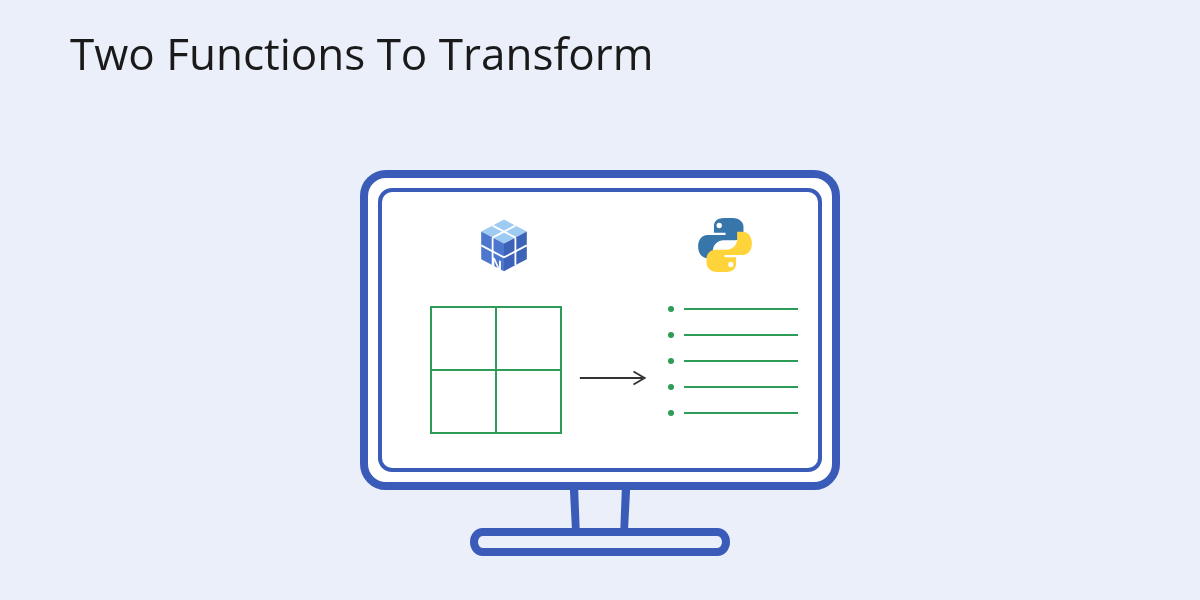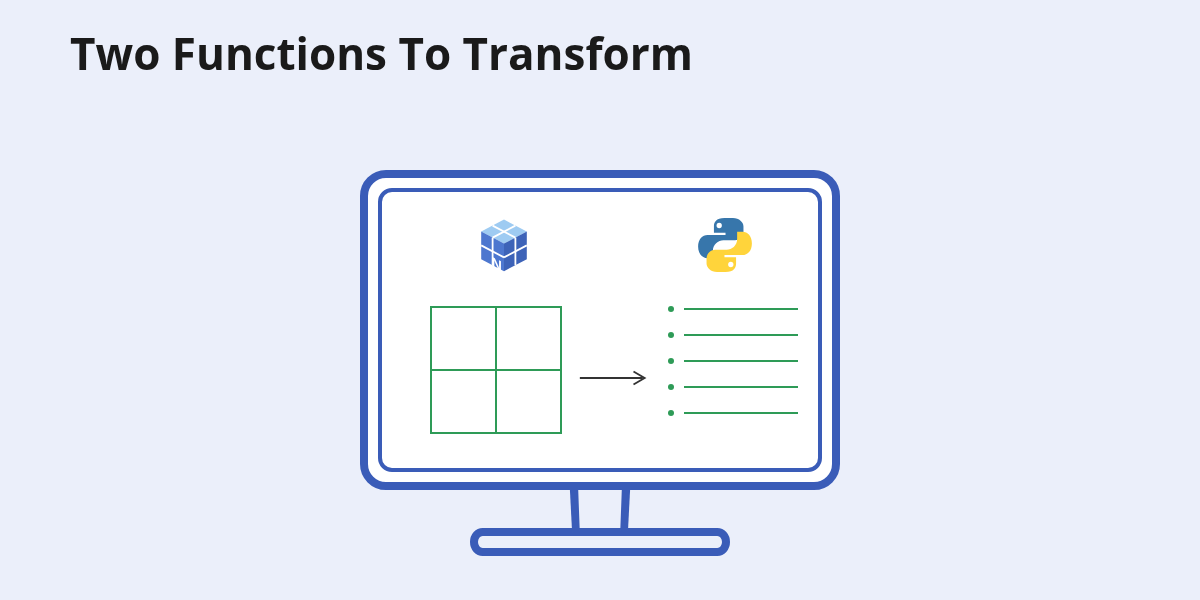--- a/index.html
+++ b/index.html
@@ -9,21 +9,21 @@
     background: #ebeffa;
     font-family: -apple-system, BlinkMacSystemFont, "Segoe UI", "Open Sans", sans-serif;
     position: relative;
     overflow: hidden;
   }
   .title {
     position: absolute;
     top: 28px;
     left: 70px;
     font-size: 44px;
-    font-weight: 700;
+    font-weight: 400;
     color: #1a1a1a;
     line-height: 1.15;
   }
   .monitor-wrap {
     position: absolute;
     top: 170px;
     left: 50%;
     transform: translateX(-50%);
     width: 480px;
   }

